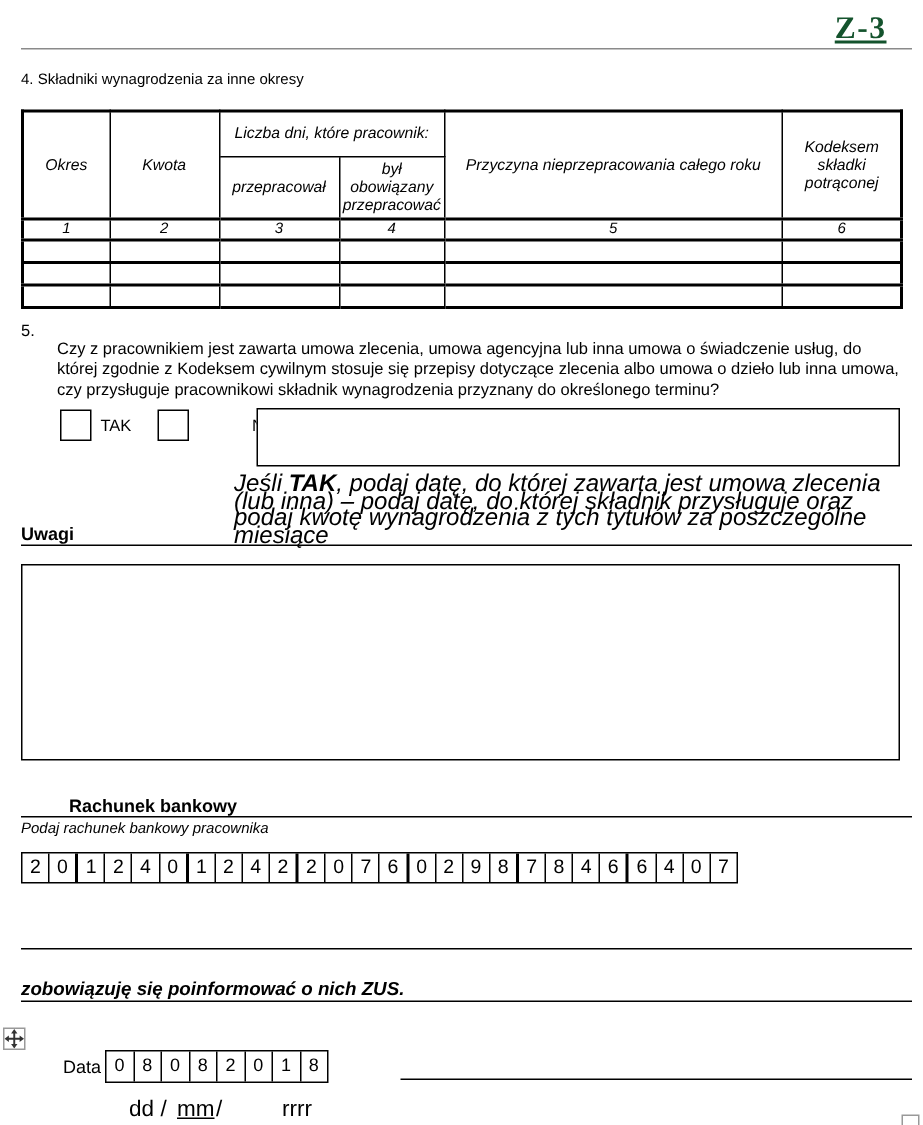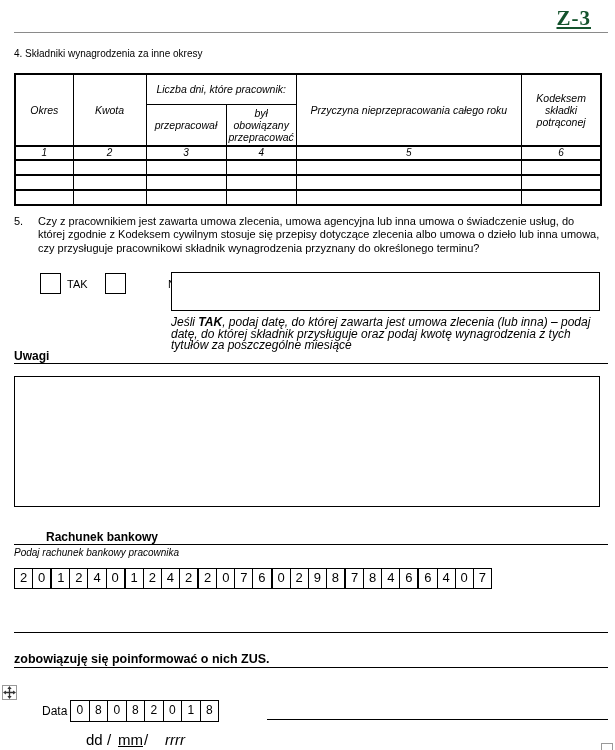--- a/index.html
+++ b/index.html
@@ -23,28 +23,28 @@
     font-size:10.5px; text-align:center; vertical-align:middle; padding:0 2px;font-style:italic; }
   table.sal { border:2px solid #000; }
   table.sal tr.nums td { border-top:2px solid #000; border-bottom:2px solid #000;
     font-size:10px; height:12px; line-height:12px; }
   table.sal tr.data td { border-top:2px solid #000; border-bottom:2px solid #000; height:15px; }
   .w1{width:58px}.w2{width:73px}.w3{width:80px}.w4{width:70px}.w5{width:225px}.w6{width:80px}
   .hA{height:30px}.hB{height:42px}
 
   
   .sec5-num { top:215px; left:14px; font-size:11px; }
-  .sec5-q { top:215px; left:38px; width:566px; font-size:11px; line-height:13.4px; }
+  .sec5-q { top:227px; left:38px; width:566px; font-size:11px; line-height:13.4px; }
   .cbox { width:21px; height:21px; border:1.5px solid #000; background:#fff; }
   .cb-tak { top:273px; left:40px; }
   .cb-nie { top:273px; left:105px; }
   .cb-lbl { font-size:11px; top:278px; }
   .lbl-tak { left:67px; } .lbl-nie { left:132px;margin-left:36px; }
   .detail-box { top:272px; left:171px; width:429px; height:39px; border:1px solid #000; background:#fff; }
-  .hint { top:317px; left:171px; width:436px; font-size:12px; font-style:italic; line-height:11.5px; }
+  .hint { top:317px; left:156px; width:436px; font-size:16px; font-style:italic; line-height:11.5px; }
   .hint b { font-style:italic; }
 
   
   .uwagi-title { top:349px; left:14px; font-size:12px; font-weight:bold; }
   .uwagi-rule { top:363px; left:14px; width:594px; border-top:1px solid #000; }
   .uwagi-box { top:376px; left:14px; width:586px; height:131px; border:1.5px solid #000; background:#fff; }
 
   
   .rb-title { top:530px; left:14px; font-size:12px; font-weight:bold;padding-left:32px; }
   .rb-rule { top:544px; left:14px; width:594px; border-top:1px solid #000; }
@@ -52,35 +52,35 @@
   .bank-row { top:568px; left:14px; width:478px; height:21px; display:flex;
     border:1.5px solid #000; background:#fff; }
   .bank-row .dg { flex:1; border-left:1px solid #000; font-size:13px;
     text-align:center; line-height:18px; }
   .bank-row .dg:first-child { border-left:none; }
   .bank-row .dg.g { border-left:2px solid #000; }
 
   
   .decl-rule-top { top:632px; left:14px; width:594px; border-top:1px solid #000; }
   .decl1 { top:637px; left:14px; width:594px; font-size:12.5px; font-weight:bold; }
-  .decl2 { top:652px; left:14px; width:594px; font-size:12.5px; font-weight:bold; }
+  .decl2 { top:652px; left:14px; width:594px; font-size:12.5px; font-weight:bold;font-style:italic; }
   .decl-rule-bot { top:667px; left:14px; width:594px; border-top:1px solid #000; }
 
   
   .move-handle { top:685px; left:2px; width:15px; height:15px; border:1px solid #999;
     background:#fff; display:flex; align-items:center; justify-content:center; }
   .data-label { top:704px; left:42px; font-size:12px; }
   .date-row { top:700px; left:70px; width:149px; height:22px; display:flex;
     border:1.5px solid #000; background:#fff; }
   .date-row .dg { flex:1; border-left:1px solid #000; font-size:12px;
     text-align:center; line-height:19px; }
   .date-row .dg:first-child { border-left:none; }
   .fmt { top:731px; font-size:15px; }
   .fmt-dd { left:86px; } .fmt-s1 { left:107px; } .fmt-mm { left:118px;text-decoration:underline; }
-  .fmt-s2 { left:144px; } .fmt-yy { left:165px;font-style:italic; }
+  .fmt-s2 { left:144px; } .fmt-yy { left:188px; }
   .sig-line { top:719px; left:267px; width:341px; border-top:1px solid #000; }
   .sig-cap { top:723px; left:260px; width:352px; text-align:center;
     font-size:9.5px; font-style:italic; line-height:11px; }
   .corner-handle { top:743px; left:601px; width:12px; height:12px; border:1px solid #999; background:#fff; }
 </style>
 </head>
 <body>
 
 <div class="page">
 

